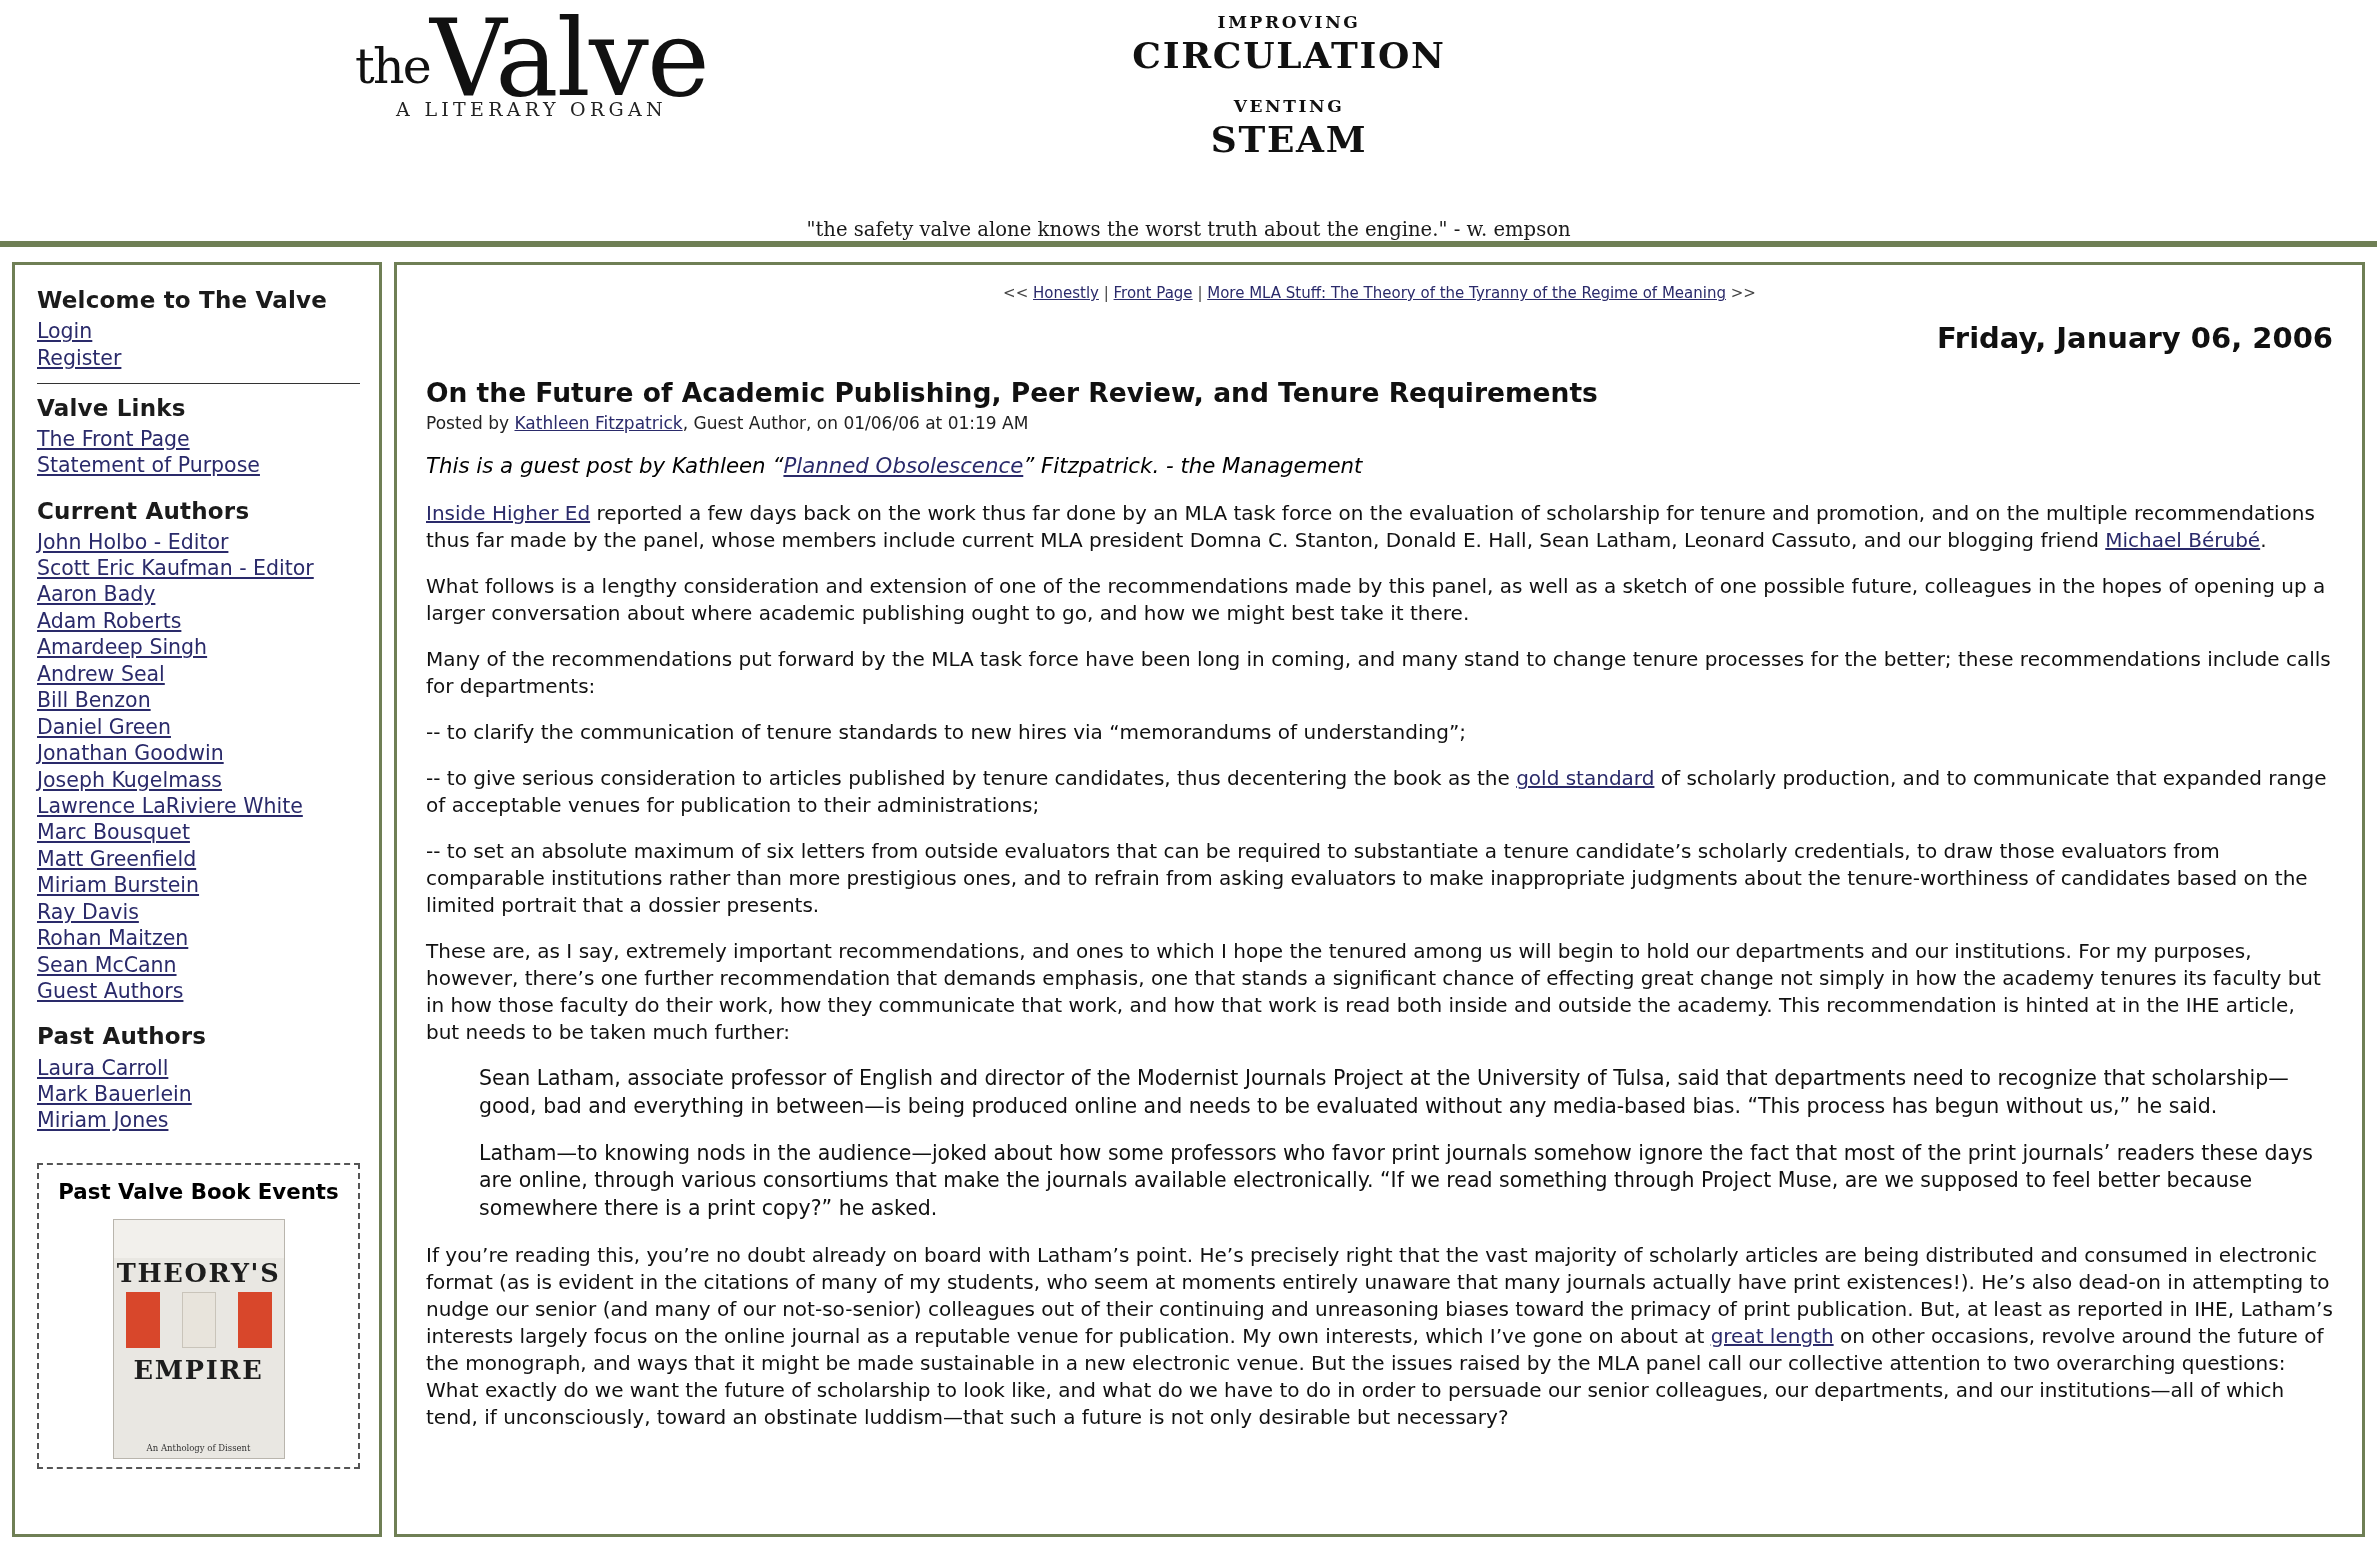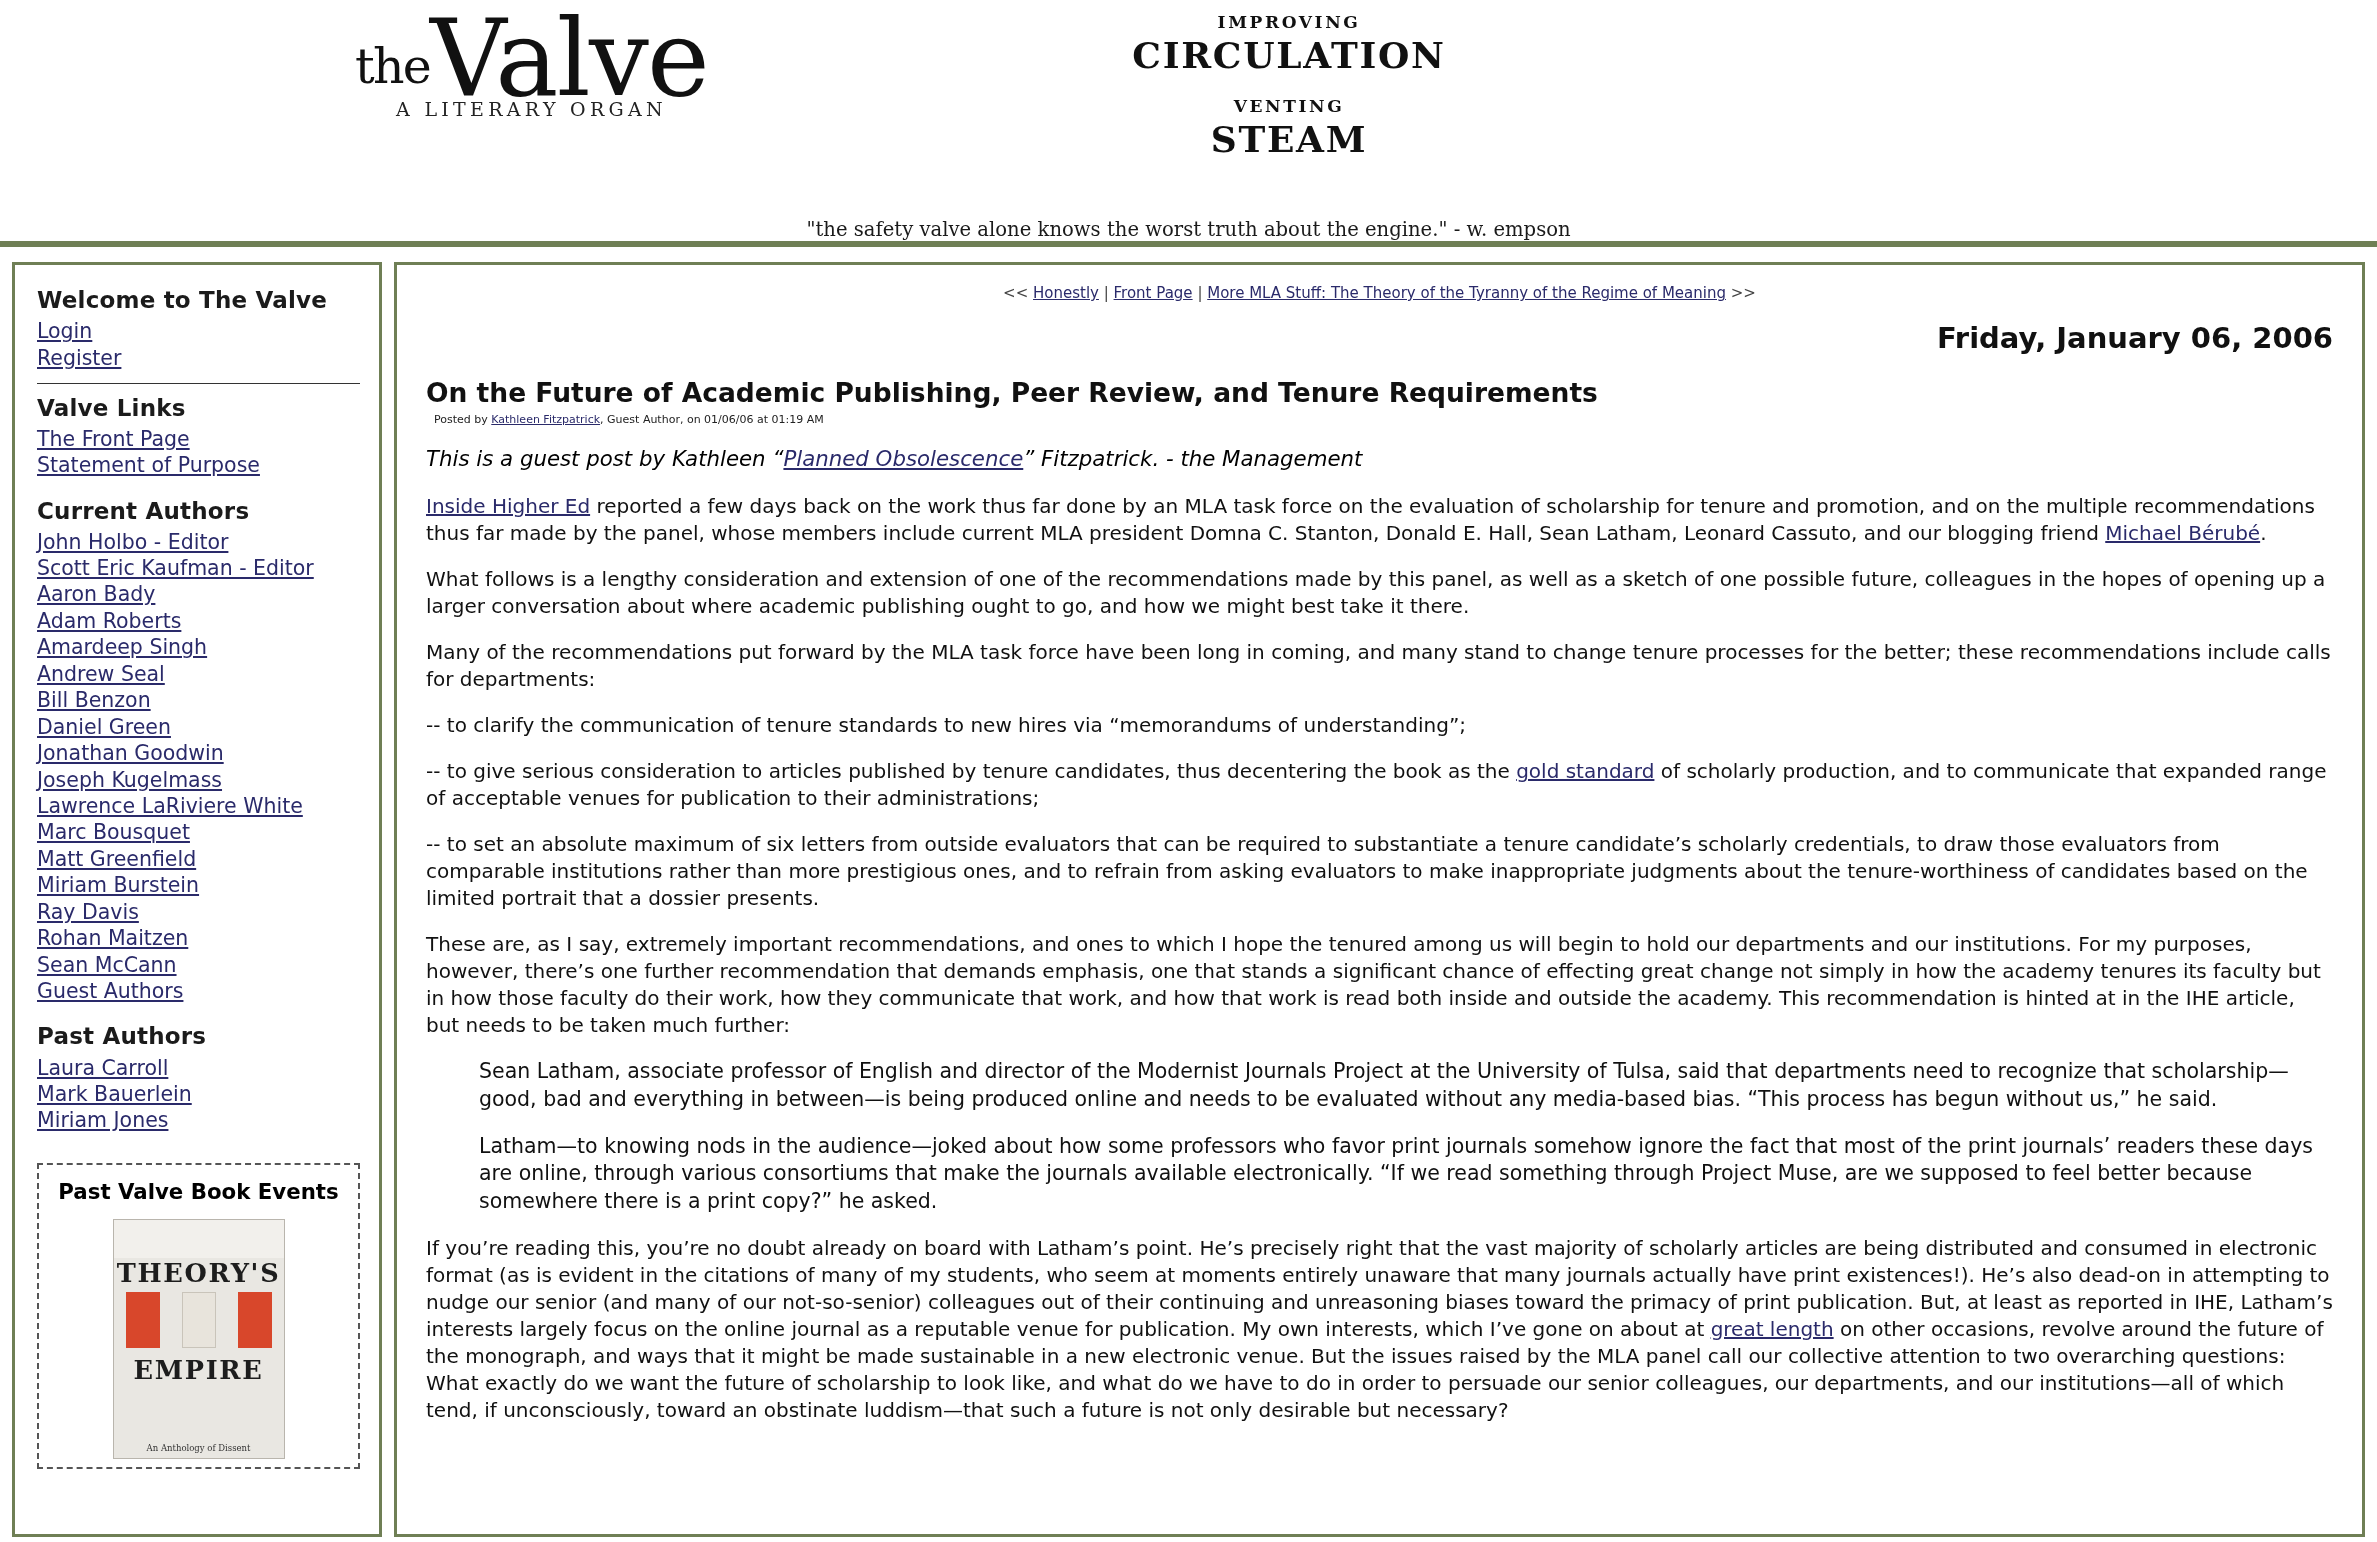--- a/index.html
+++ b/index.html
@@ -212,24 +212,23 @@
     color: #111;
     margin-bottom: 22px;
   }
   #post-title {
     font-size: 26.5px;
     font-weight: bold;
     color: #111;
     margin: 0 0 5.1px 0;
   }
   #byline {
-    font-size: 11px;
+    font-size: 17px;
     color: #222;
     margin-bottom: 19px;
-    margin-left: 8px;
   }
   #byline a { color: #2a2a6a; text-decoration: underline; }
   .guest-note {
     font-style: italic;
     font-size: 21.3px;
     margin: 0 0 19px 0;
     line-height: 1.35;
   }
   .guest-note a { color: #2a2a6a; text-decoration: underline; font-style: italic; }
   p.body {

